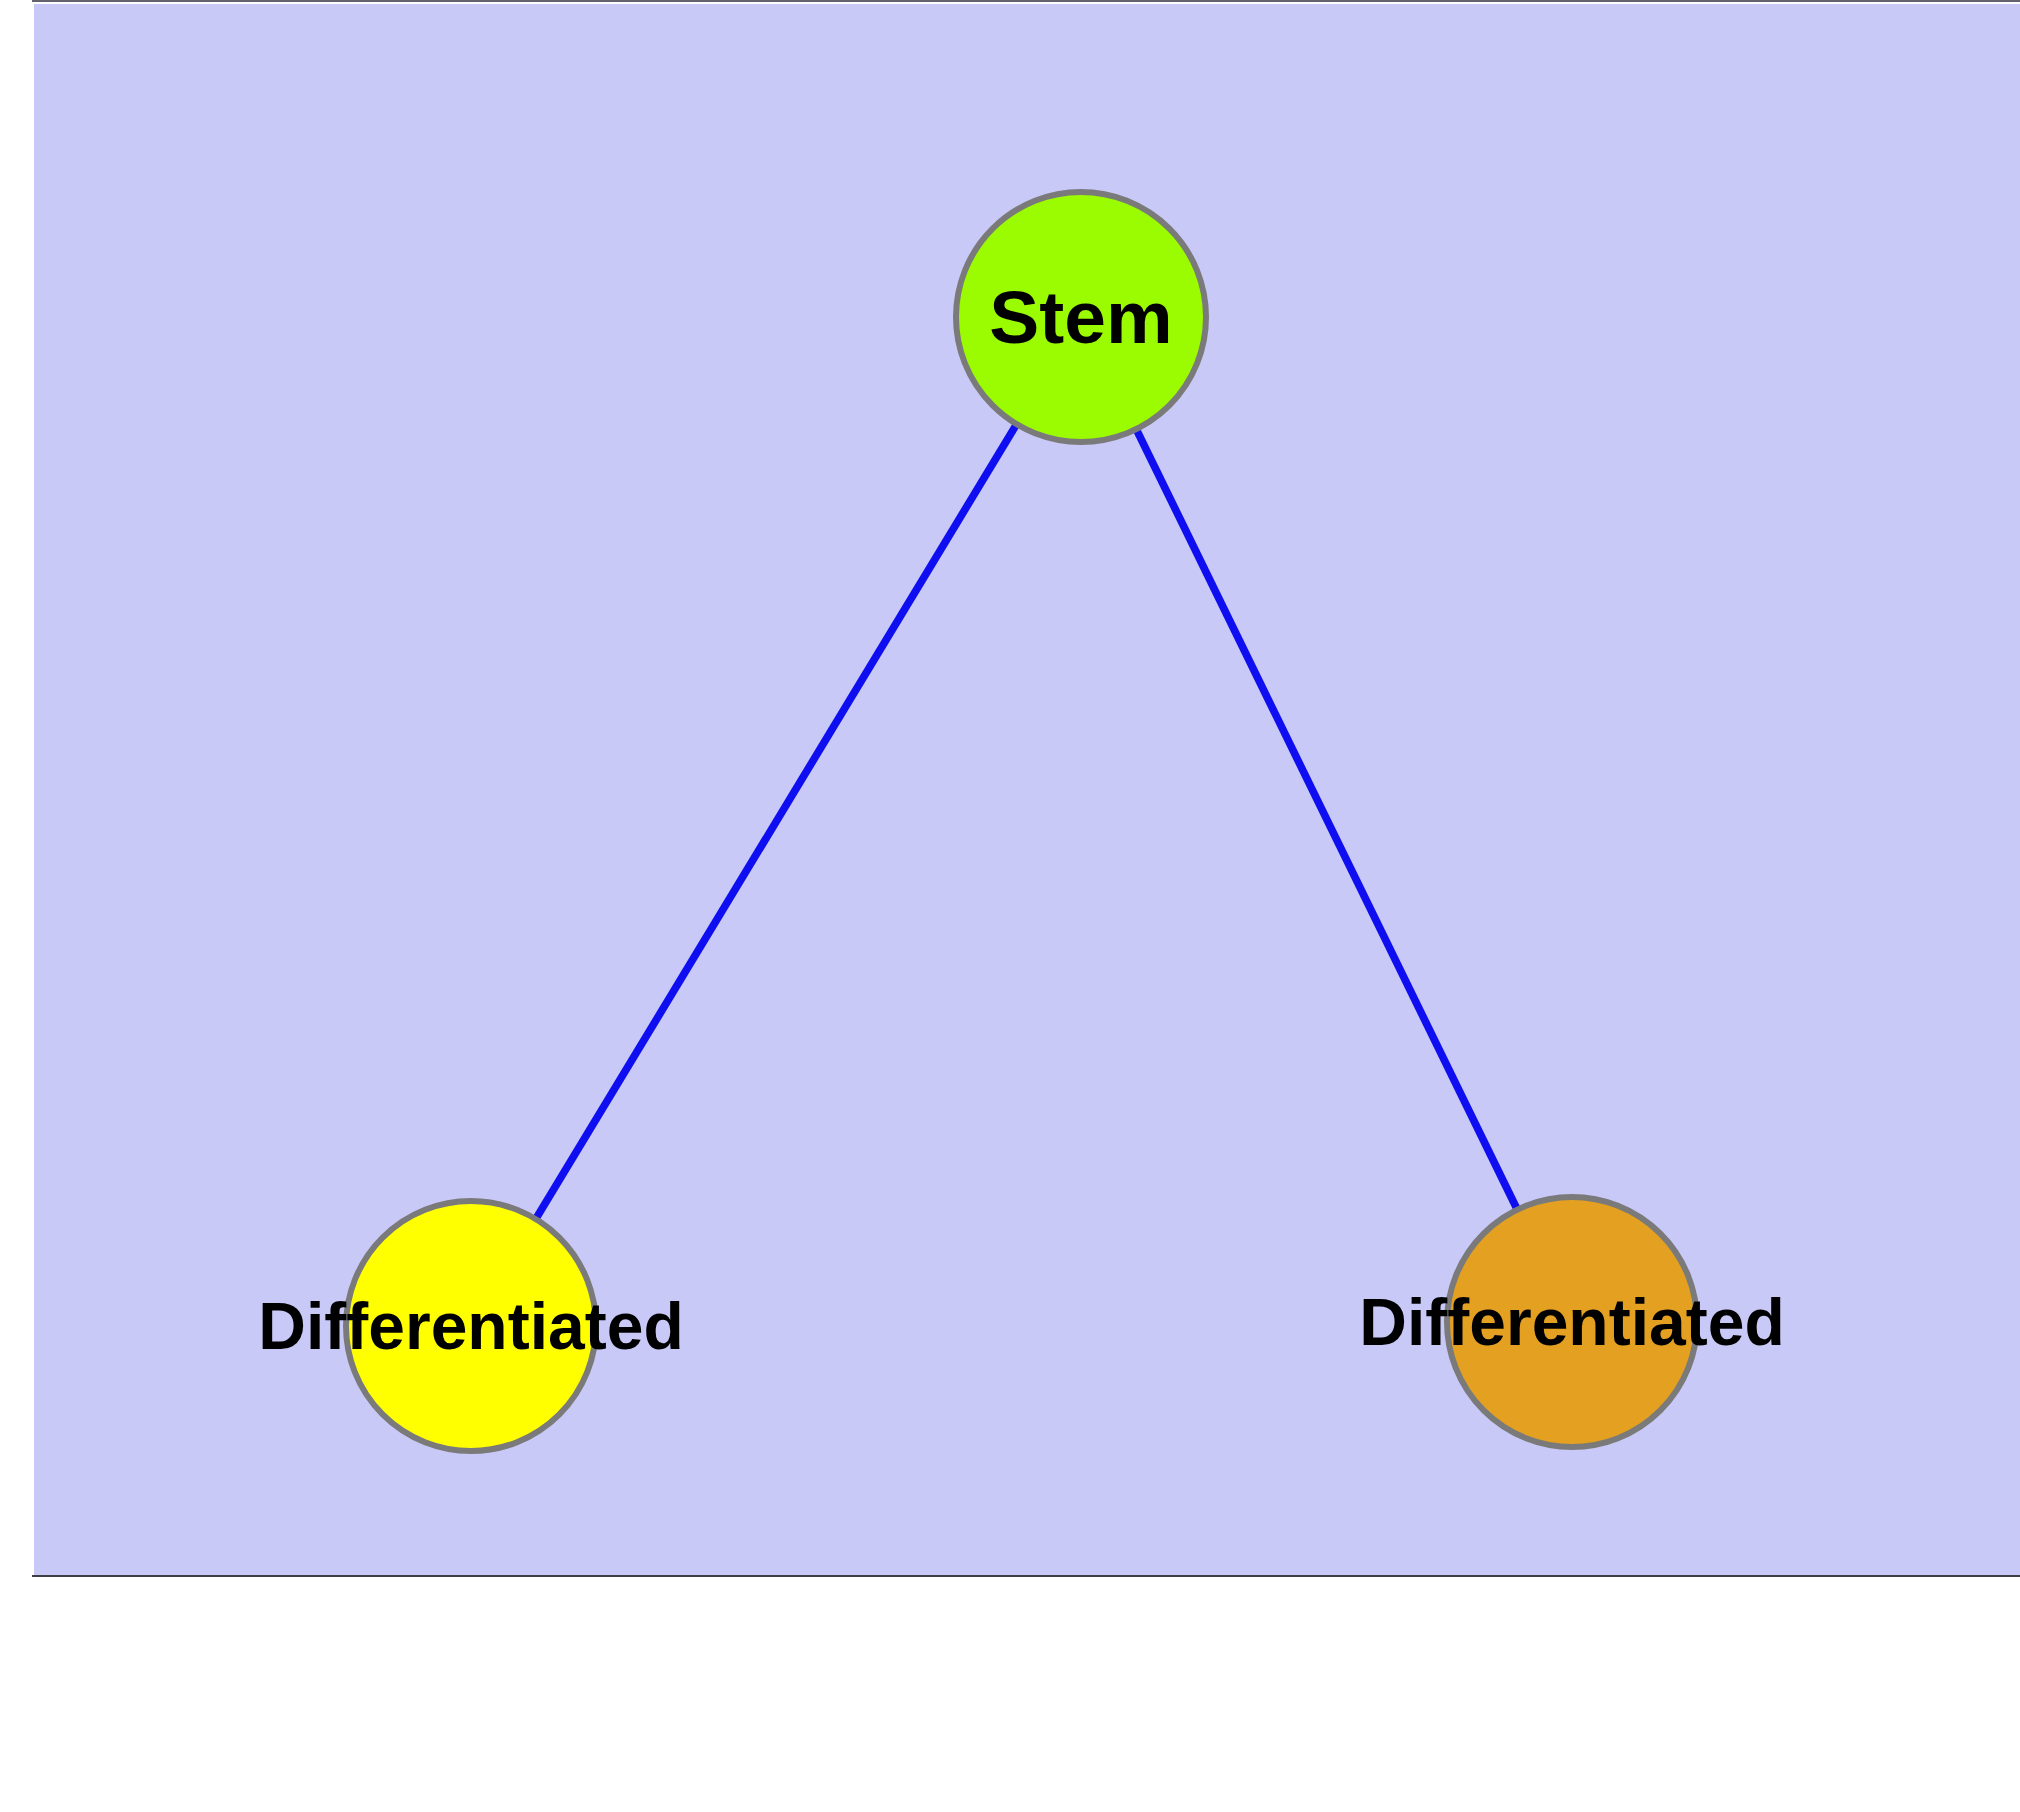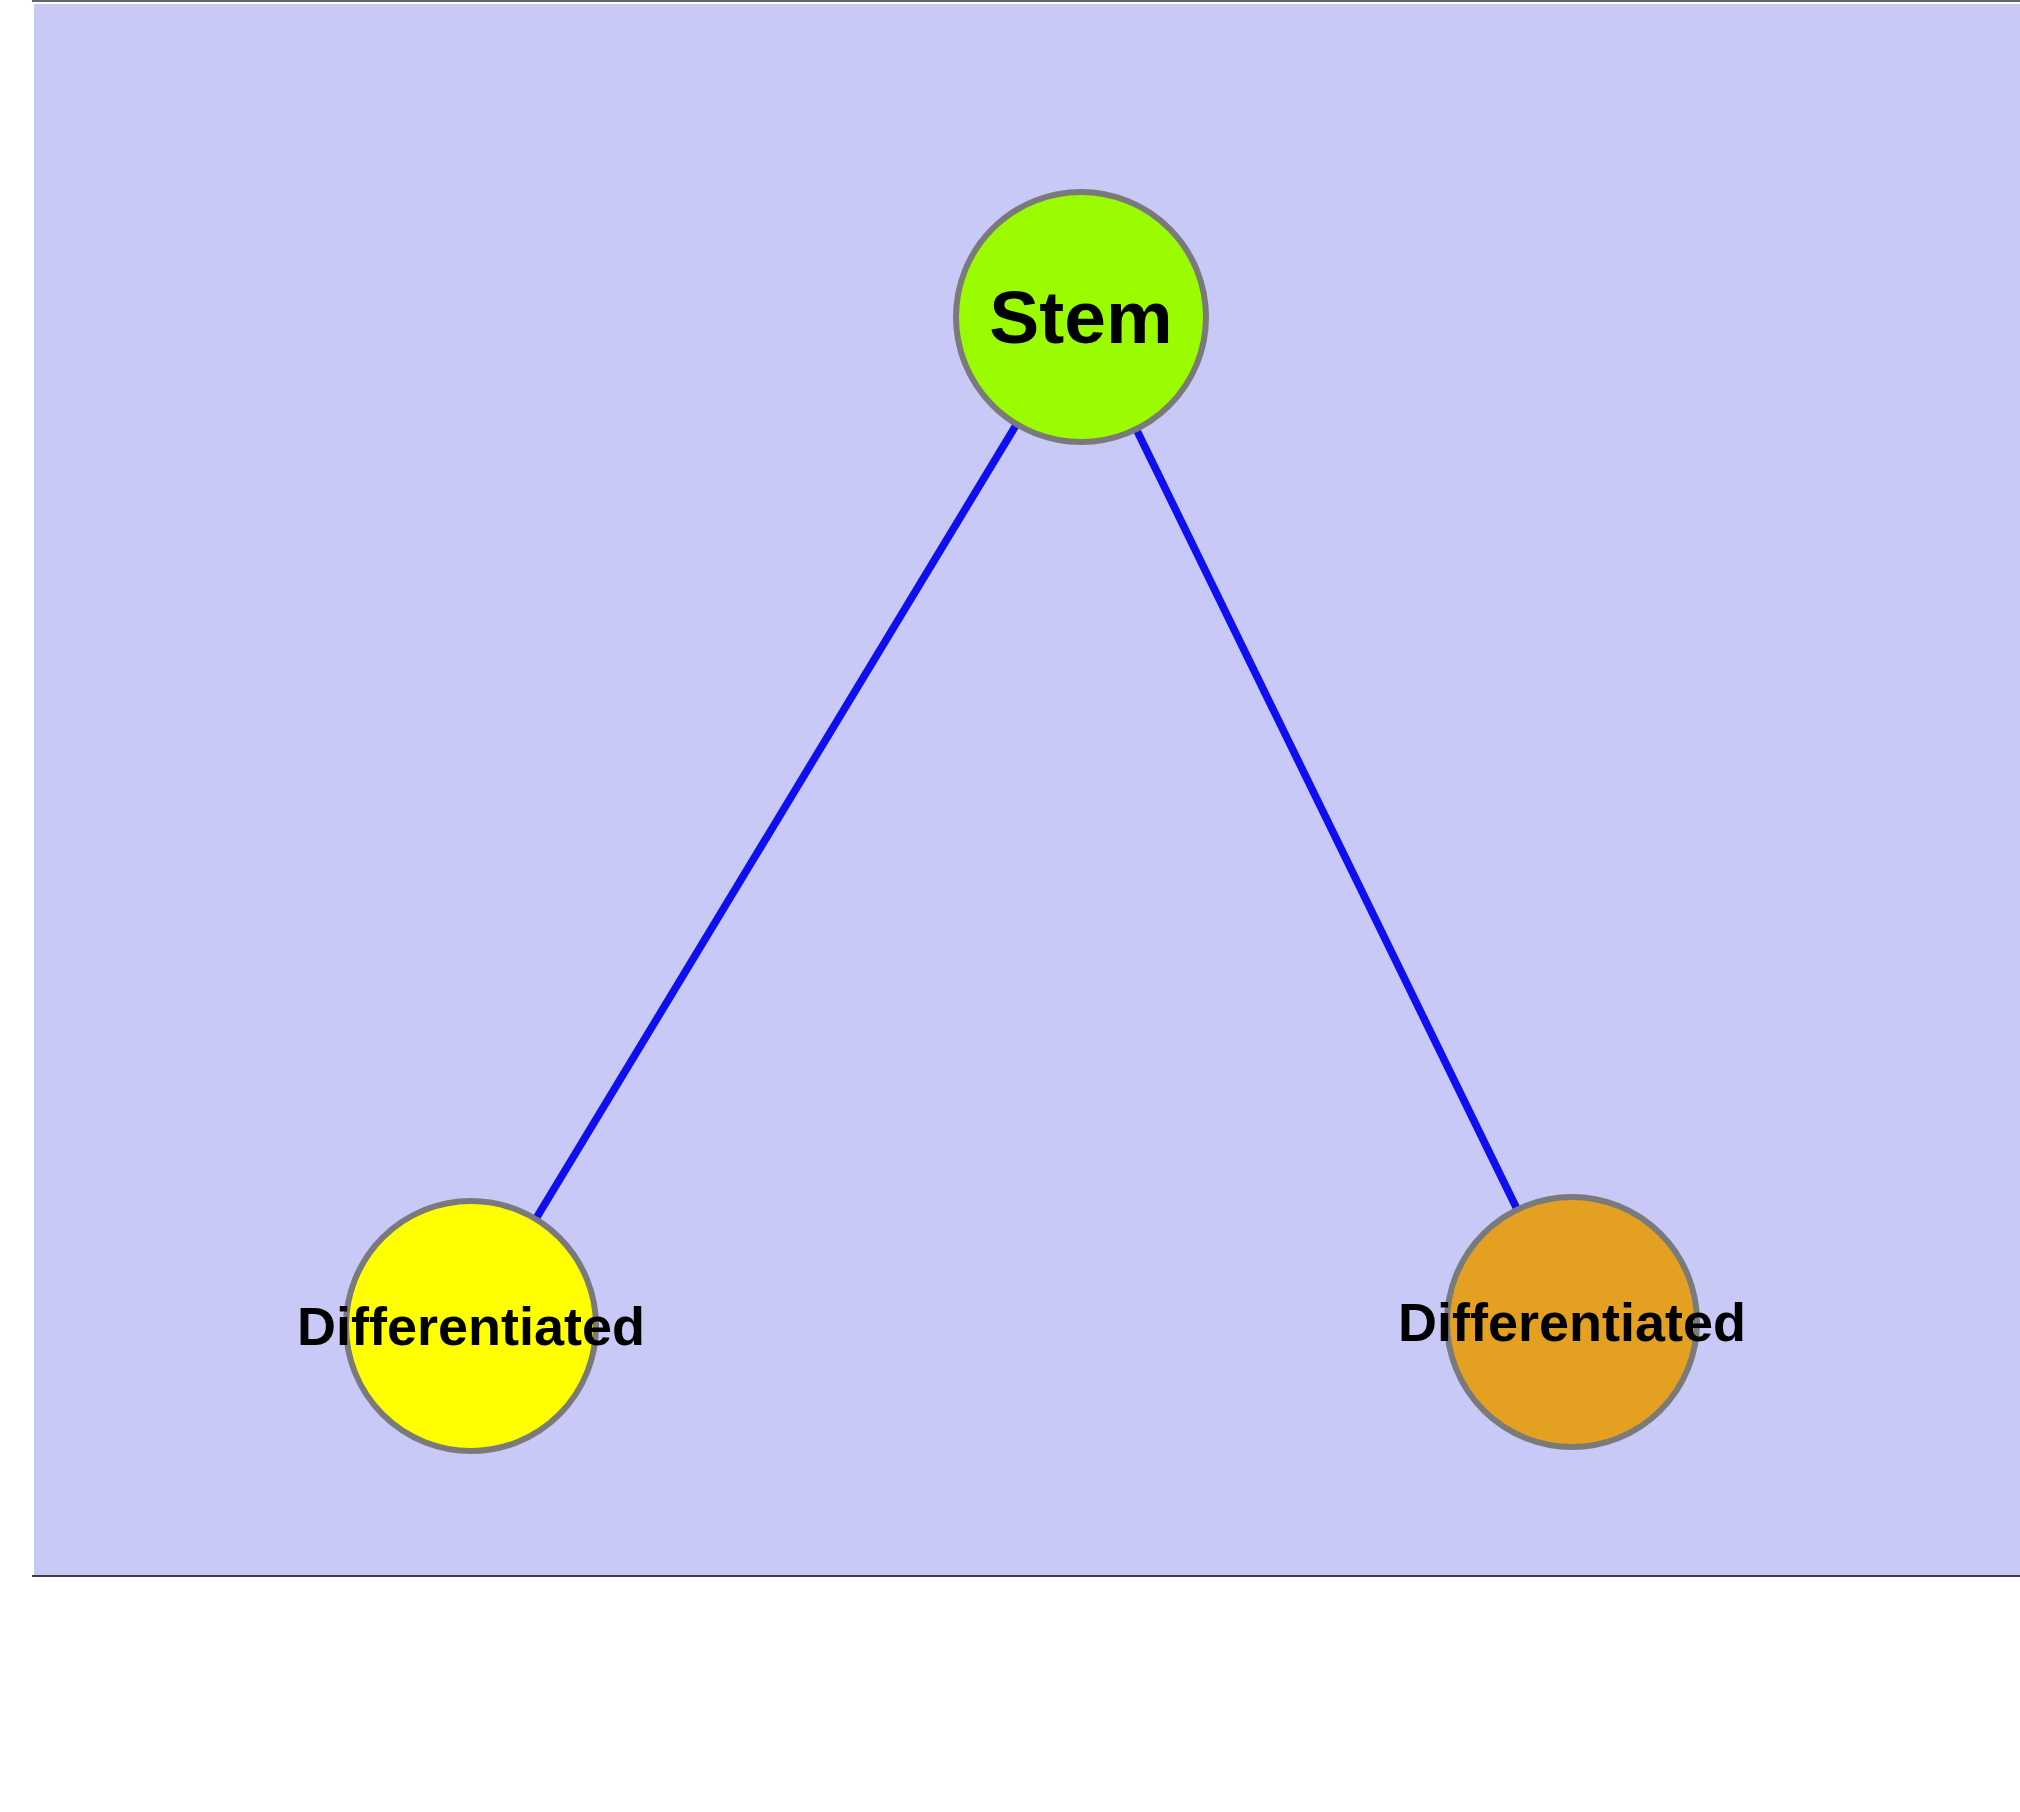--- a/index.html
+++ b/index.html
@@ -22,21 +22,21 @@
     border-radius: 50%;
     box-sizing: border-box;
     border: 6px solid #7a7a7a;
   }
   .label {
     position: absolute;
     transform: translate(-50%, -50%);
     text-align: center;
     color: #000000;
     font-weight: bold;
-    font-size: 54px;
+    font-size: 66px;
     line-height: 99px;
     white-space: nowrap;
   }
   .label .line { display: block; }
   .label--stem { font-size: 75px; line-height: 85px; }
   
   .hairline-top    { position: absolute; left: 0; right: 0; top: 0;    height: 1.7px; background: #63636f; }
   .white-top       { position: absolute; left: 0; right: 0; top: 1.7px;  height: 2.5px; background: #ffffff; }
   .white-left      { position: absolute; left: 0; top: 1.7px; bottom: 2.5px; width: 1.7px; background: #ffffff; }
   .hairline-bottom { position: absolute; left: 0; right: 0; bottom: 0; height: 2.5px; background: #3e3e46; }

